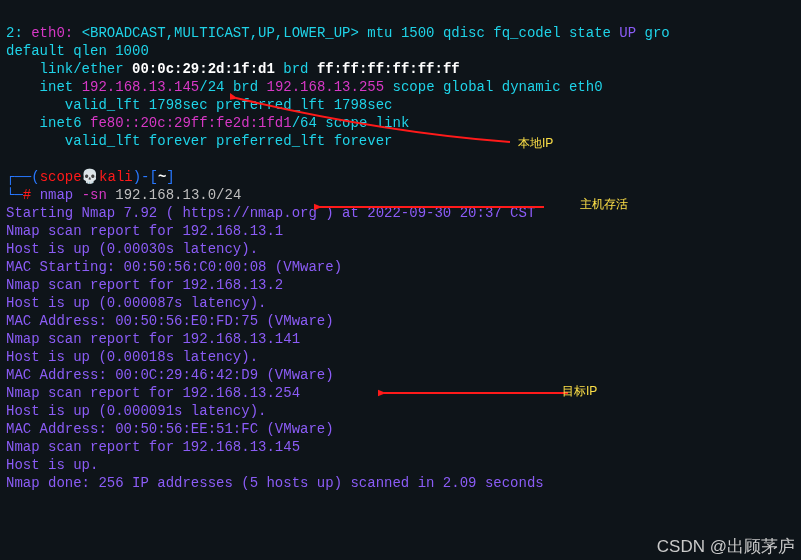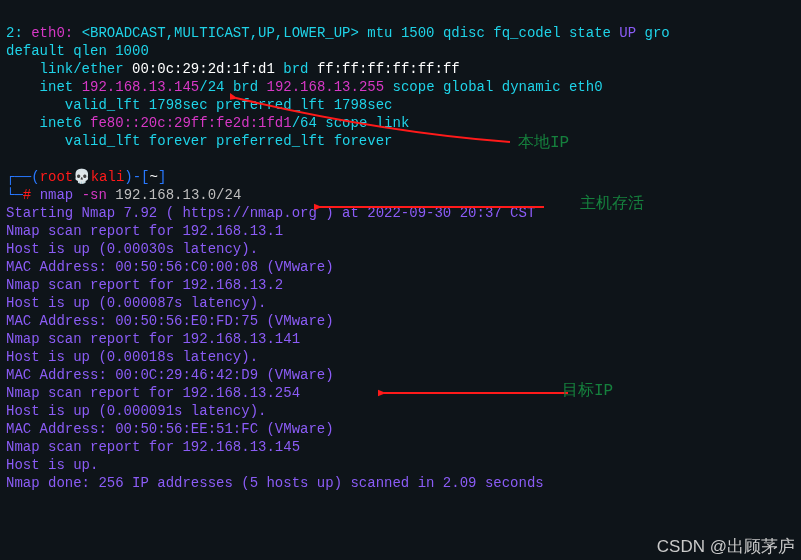--- a/index.html
+++ b/index.html
@@ -14,28 +14,28 @@
     height: 560px;
     box-sizing: border-box;
     overflow: hidden;
     position: relative;
   }
   .term { white-space: pre; }
   .grn  { color: #8b5cf6; }
   .cyn  { color: #1fd3e8; }
   .mag  { color: #d738c6; }
   .gry  { color: #bfbfbf; }
-  .wht  { color: #ffffff; font-weight: normal; }
+  .wht  { color: #ffffff; font-weight: bold; }
   .blu  { color: #2878ff; }
   .red  { color: #ff1a1a; }
   .ann  {
     position: absolute;
-    color: #15803d;
-    font-family: Liberation Mono, monospace;
-    font-size: 16px;
+    color: #fde047;
+    font-family: Liberation Sans, sans-serif;
+    font-size: 12px;
     pointer-events: none;
   }
   .arrow {
     position: absolute;
     pointer-events: none;
   }
   .watermark {
     position: absolute;
     bottom: 4px;
     right: 6px;
@@ -49,26 +49,26 @@
 
 <div class="term">
 <span class="cyn">2:</span> <span class="mag">eth0:</span> <span class="cyn">&lt;BROADCAST,MULTICAST,UP,LOWER_UP&gt;</span> <span class="cyn">mtu 1500 qdisc fq_codel state</span> <span class="grn">UP</span> <span class="cyn">gro</span>
 <span class="cyn">default qlen 1000</span>
     <span class="cyn">link/ether</span> <span class="wht">00:0c:29:2d:1f:d1</span> <span class="cyn">brd</span> <span class="wht">ff:ff:ff:ff:ff:ff</span>
     <span class="cyn">inet</span> <span class="mag">192.168.13.145</span><span class="cyn">/24</span> <span class="cyn">brd</span> <span class="mag">192.168.13.255</span> <span class="cyn">scope global dynamic eth0</span>
        <span class="cyn">valid_lft 1798sec preferred_lft 1798sec</span>
     <span class="cyn">inet6</span> <span class="mag">fe80::20c:29ff:fe2d:1fd1</span><span class="cyn">/64</span> <span class="cyn">scope link</span>
        <span class="cyn">valid_lft forever preferred_lft forever</span>
 
-<span class="blu">┌──</span><span class="blu">(</span><span class="red">root</span><span class="gry">💀</span><span class="red">kali</span><span class="blu">)-[</span><span class="wht">~</span><span class="blu">]</span>
+<span class="blu">┌──</span><span class="blu">(</span><span class="red">scope</span><span class="gry">💀</span><span class="red">kali</span><span class="blu">)-[</span><span class="wht">~</span><span class="blu">]</span>
 <span class="blu">└─</span><span class="red">#</span> <span class="grn">nmap</span> <span class="mag">-sn</span> <span class="gry">192.168.13.0/24</span>
 <span class="grn">Starting Nmap 7.92 ( https://nmap.org ) at 2022-09-30 20:37 CST</span>
 <span class="grn">Nmap scan report for 192.168.13.1</span>
 <span class="grn">Host is up (0.00030s latency).</span>
-<span class="grn">MAC Address: 00:50:56:C0:00:08 (VMware)</span>
+<span class="grn">MAC Starting: 00:50:56:C0:00:08 (VMware)</span>
 <span class="grn">Nmap scan report for 192.168.13.2</span>
 <span class="grn">Host is up (0.000087s latency).</span>
 <span class="grn">MAC Address: 00:50:56:E0:FD:75 (VMware)</span>
 <span class="grn">Nmap scan report for 192.168.13.141</span>
 <span class="grn">Host is up (0.00018s latency).</span>
 <span class="grn">MAC Address: 00:0C:29:46:42:D9 (VMware)</span>
 <span class="grn">Nmap scan report for 192.168.13.254</span>
 <span class="grn">Host is up (0.000091s latency).</span>
 <span class="grn">MAC Address: 00:50:56:EE:51:FC (VMware)</span>
 <span class="grn">Nmap scan report for 192.168.13.145</span>

